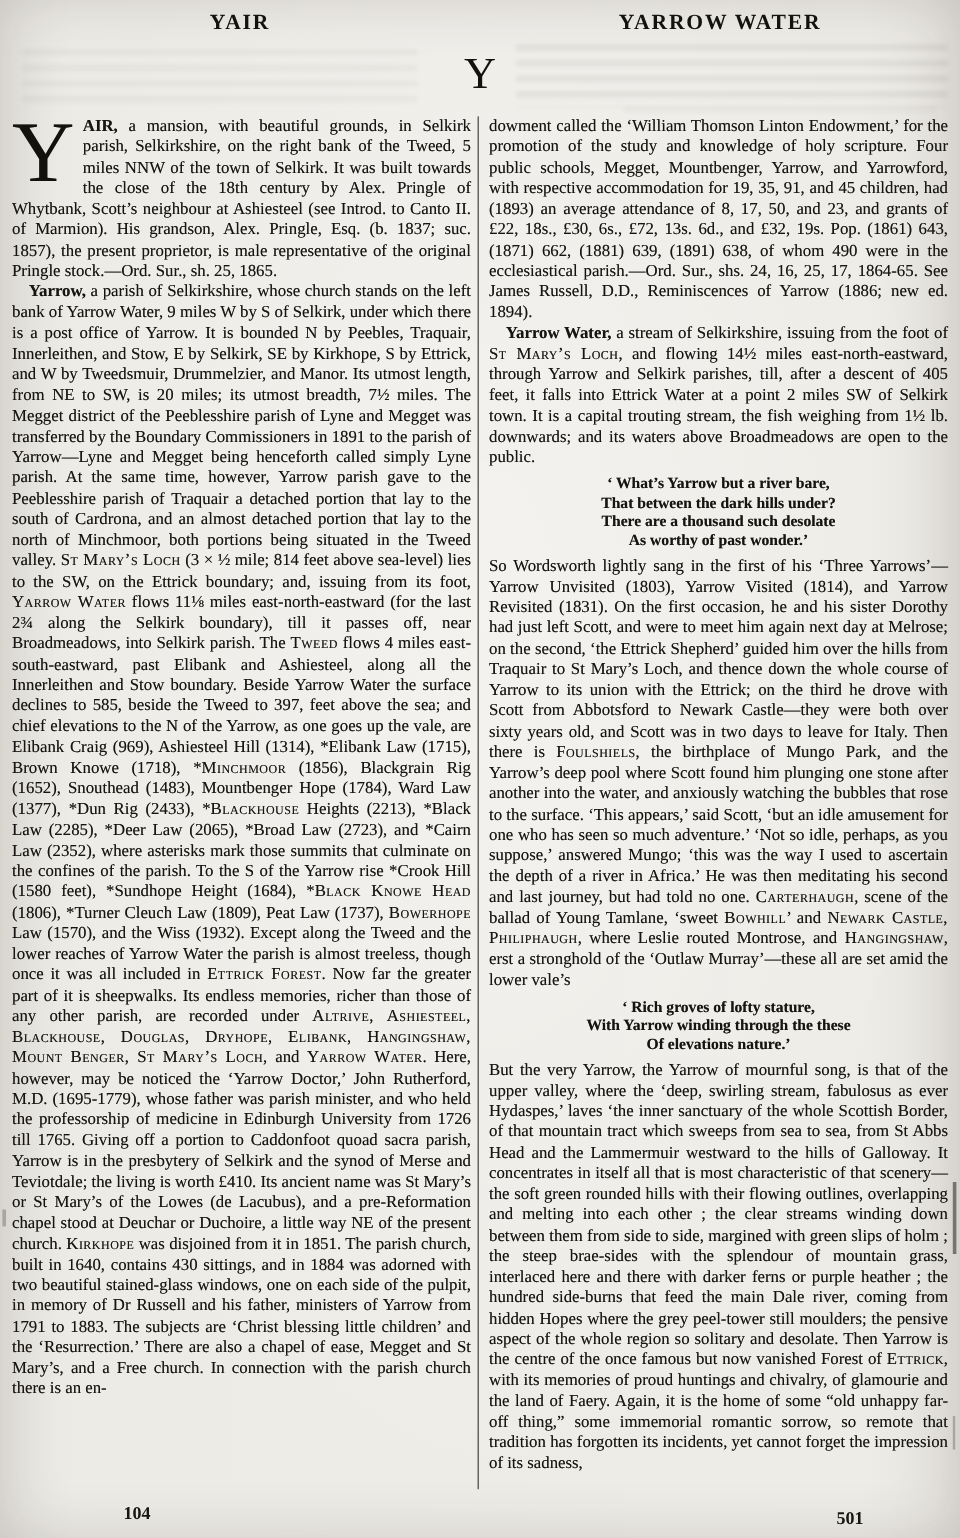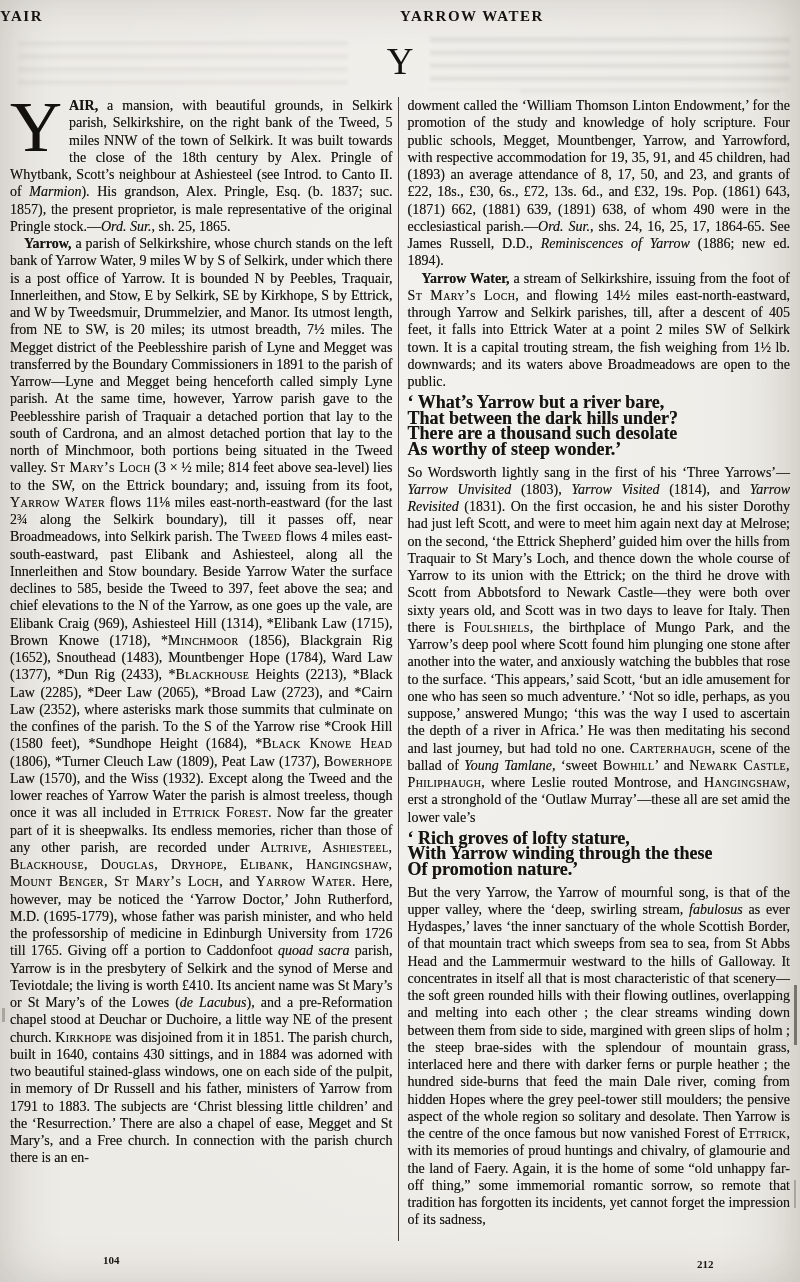--- a/index.html
+++ b/index.html
@@ -16,22 +16,22 @@
     background:
       radial-gradient(ellipse at 50% 40%, rgba(255,255,255,0.35), rgba(0,0,0,0) 70%),
       linear-gradient(90deg, #e6e4df 0%, #edebe6 8%, #eeece7 90%, #e4e2dc 100%);
   }
   
   .running-heads {
     position: absolute; top: 8px; left: 0; right: 0;
     display: flex;
   }
   .running-heads .cell {
-    width: 50%; text-align: left;
-    font-weight: bold; font-size: 15px; letter-spacing: 1.5px;
+    width: 50%; text-align: center;
+    font-weight: bold; font-size: 18px; letter-spacing: 1.5px;
     color: #14120e;
   }
   
   .section-letter {
     position: absolute; top: 42px; left: 0; right: 0;
     text-align: center;
     font-size: 37px; line-height: 40px;
     color: #14120e;
   }
   
@@ -48,43 +48,43 @@
   }
   .col-left  { margin-right: 6px; }
   .col-right { margin-left: 9px; }
   .col-divider {
     position: absolute; left: 388px; top: 0; bottom: -12px;
     width: 1px; background: #46423c;
   }
   .para { margin: 0; }
   .para.indent { text-indent: 14px; }
   .seg-b  { font-weight: bold; }
-  .seg-i  { font-style: italic; }
+  .seg-i  { }
   .seg-sc { font-variant: small-caps; letter-spacing: 0.4px; }
   .dropcap {
     float: left;
     font-size: 72px;
     line-height: 60px;
     height: 66px;
     padding: 0 7px 0 0;
     font-weight: normal;
     color: #14120e;
   }
   .verse {
-    text-align: left;
+    text-align: center;
     font-weight: bold;
-    font-size: 18px;
+    font-size: 13px;
     line-height: 15.6px;
     margin: 5px 0 6px 0;
     text-indent: 0;
   }
   
   .page-number {
     position: absolute;
-    font-weight: bold; font-size: 11px;
+    font-weight: bold; font-size: 15px;
   }
   .page-number.left  { top: 1254px; left: 103px; }
   .page-number.right { top: 1258px; left: 697px; }
   
   .ghost {
     position: absolute;
     opacity: 0.16;
     filter: blur(1.6px);
     background: repeating-linear-gradient(
       180deg,
@@ -131,33 +131,33 @@
         <p class="para indent"><span class="seg-b">Yarrow,</span><span class="seg-n"> a parish of Selkirkshire, whose church stands on the left bank of Yarrow Water, 9 miles W by S of Selkirk, under which there is a post office of Yarrow.  It is bounded N by Peebles, Traquair, Innerleithen, and Stow, E by Selkirk, SE by Kirkhope, S by Ettrick, and W by Tweedsmuir, Drummelzier, and Manor.  Its utmost length, from NE to SW, is 20 miles; its utmost breadth, 7½ miles.  The Megget district of the Peeblesshire parish of Lyne and Megget was transferred by the Boundary Commissioners in 1891 to the parish of Yarrow—Lyne and Megget being henceforth called simply Lyne parish.  At the same time, however, Yarrow parish gave to the Peeblesshire parish of Traquair a detached portion that lay to the south of Cardrona, and an almost detached portion that lay to the north of Minchmoor, both portions being situated in the Tweed valley.  </span><span class="seg-sc">St Mary’s Loch</span><span class="seg-n"> (3 × ½ mile; 814 feet above sea-level) lies to the SW, on the Ettrick boundary; and, issuing from its foot, </span><span class="seg-sc">Yarrow Water</span><span class="seg-n"> flows 11⅛ miles east-north-eastward (for the last 2¾ along the Selkirk boundary), till it passes off, near Broadmeadows, into Selkirk parish.  The </span><span class="seg-sc">Tweed</span><span class="seg-n"> flows 4 miles east-south-eastward, past Elibank and Ashiesteel, along all the Innerleithen and Stow boundary.  Beside Yarrow Water the surface declines to 585, beside the Tweed to 397, feet above the sea; and chief elevations to the N of the Yarrow, as one goes up the vale, are Elibank Craig (969), Ashiesteel Hill (1314), *Elibank Law (1715), Brown Knowe (1718), *</span><span class="seg-sc">Minchmoor</span><span class="seg-n"> (1856), Blackgrain Rig (1652), Snouthead (1483), Mountbenger Hope (1784), Ward Law (1377), *Dun Rig (2433), *</span><span class="seg-sc">Blackhouse</span><span class="seg-n"> Heights (2213), *Black Law (2285), *Deer Law (2065), *Broad Law (2723), and *Cairn Law (2352), where asterisks mark those summits that culminate on the confines of the parish.  To the S of the Yarrow rise *Crook Hill (1580 feet), *Sundhope Height (1684), *</span><span class="seg-sc">Black Knowe Head</span><span class="seg-n"> (1806), *Turner Cleuch Law (1809), Peat Law (1737), </span><span class="seg-sc">Bowerhope</span><span class="seg-n"> Law (1570), and the Wiss (1932).  Except along the Tweed and the lower reaches of Yarrow Water the parish is almost treeless, though once it was all included in </span><span class="seg-sc">Ettrick Forest</span><span class="seg-n">.  Now far the greater part of it is sheepwalks.  Its endless memories, richer than those of any other parish, are recorded under </span><span class="seg-sc">Altrive, Ashiesteel, Blackhouse, Douglas, Dryhope, Elibank, Hangingshaw, Mount Benger, St Mary’s Loch,</span><span class="seg-n"> and </span><span class="seg-sc">Yarrow Water</span><span class="seg-n">.  Here, however, may be noticed the ‘Yarrow Doctor,’ John Rutherford, M.D. (1695-1779), whose father was parish minister, and who held the professorship of medicine in Edinburgh University from 1726 till 1765.  Giving off a portion to Caddonfoot </span><span class="seg-i">quoad sacra</span><span class="seg-n"> parish, Yarrow is in the presbytery of Selkirk and the synod of Merse and Teviotdale; the living is worth £410.  Its ancient name was St Mary’s or St Mary’s of the Lowes (</span><span class="seg-i">de Lacubus</span><span class="seg-n">), and a pre-Reformation chapel stood at Deuchar or Duchoire, a little way NE of the present church.  </span><span class="seg-sc">Kirkhope</span><span class="seg-n"> was disjoined from it in 1851.  The parish church, built in 1640, contains 430 sittings, and in 1884 was adorned with two beautiful stained-glass windows, one on each side of the pulpit, in memory of Dr Russell and his father, ministers of Yarrow from 1791 to 1883.  The subjects are ‘Christ blessing little children’ and the ‘Resurrection.’  There are also a chapel of ease, Megget and St Mary’s, and a Free church.  In connection with the parish church there is an en-</span></p>
       </div>
     <div class="col-divider"></div>
     <div class="col col-right">
         <p class="para"><span class="seg-n">dowment called the ‘William Thomson Linton Endowment,’ for the promotion of the study and knowledge of holy scripture.  Four public schools, Megget, Mountbenger, Yarrow, and Yarrowford, with respective accommodation for 19, 35, 91, and 45 children, had (1893) an average attendance of 8, 17, 50, and 23, and grants of £22, 18s., £30, 6s., £72, 13s. 6d., and £32, 19s.  Pop. (1861) 643, (1871) 662, (1881) 639, (1891) 638, of whom 490 were in the ecclesiastical parish.—</span><span class="seg-i">Ord. Sur.</span><span class="seg-n">, shs. 24, 16, 25, 17, 1864-65.  See James Russell, D.D., </span><span class="seg-i">Reminiscences of Yarrow</span><span class="seg-n"> (1886; new ed. 1894).</span></p>
         <p class="para indent"><span class="seg-b">Yarrow Water,</span><span class="seg-n"> a stream of Selkirkshire, issuing from the foot of </span><span class="seg-sc">St Mary’s Loch</span><span class="seg-n">, and flowing 14½ miles east-north-eastward, through Yarrow and Selkirk parishes, till, after a descent of 405 feet, it falls into Ettrick Water at a point 2 miles SW of Selkirk town.  It is a capital trouting stream, the fish weighing from 1½ lb. downwards; and its waters above Broadmeadows are open to the public.</span></p>
         <div class="verse">
           <div class="verse-line">‘ What’s Yarrow but a river bare,</div>
           <div class="verse-line">That between the dark hills under?</div>
           <div class="verse-line">There are a thousand such desolate</div>
-          <div class="verse-line">As worthy of steep wonder.’</div>
+          <div class="verse-line">As worthy of past wonder.’</div>
         </div>
         <p class="para"><span class="seg-n">So Wordsworth lightly sang in the first of his ‘Three Yarrows’—</span><span class="seg-i">Yarrow Unvisited</span><span class="seg-n"> (1803), </span><span class="seg-i">Yarrow Visited</span><span class="seg-n"> (1814), and </span><span class="seg-i">Yarrow Revisited</span><span class="seg-n"> (1831).  On the first occasion, he and his sister Dorothy had just left Scott, and were to meet him again next day at Melrose; on the second, ‘the Ettrick Shepherd’ guided him over the hills from Traquair to St Mary’s Loch, and thence down the whole course of Yarrow to its union with the Ettrick; on the third he drove with Scott from Abbotsford to Newark Castle—they were both over sixty years old, and Scott was in two days to leave for Italy.  Then there is </span><span class="seg-sc">Foulshiels</span><span class="seg-n">, the birthplace of Mungo Park, and the Yarrow’s deep pool where Scott found him plunging one stone after another into the water, and anxiously watching the bubbles that rose to the surface.  ‘This appears,’ said Scott, ‘but an idle amusement for one who has seen so much adventure.’  ‘Not so idle, perhaps, as you suppose,’ answered Mungo; ‘this was the way I used to ascertain the depth of a river in Africa.’  He was then meditating his second and last journey, but had told no one.  </span><span class="seg-sc">Carterhaugh</span><span class="seg-n">, scene of the ballad of </span><span class="seg-i">Young Tamlane</span><span class="seg-n">, ‘sweet </span><span class="seg-sc">Bowhill</span><span class="seg-n">’ and </span><span class="seg-sc">Newark Castle, Philiphaugh</span><span class="seg-n">, where Leslie routed Montrose, and </span><span class="seg-sc">Hangingshaw</span><span class="seg-n">, erst a stronghold of the ‘Outlaw Murray’—these all are set amid the lower vale’s</span></p>
         <div class="verse">
           <div class="verse-line">‘ Rich groves of lofty stature,</div>
           <div class="verse-line">With Yarrow winding through the these</div>
-          <div class="verse-line">Of promotion nature.’</div>
+          <div class="verse-line">Of elevations nature.’</div>
         </div>
         <p class="para"><span class="seg-n">But the very Yarrow, the Yarrow of mournful song, is that of the upper valley, where the ‘deep, swirling stream, </span><span class="seg-i">fabulosus</span><span class="seg-n"> as ever Hydaspes,’ laves ‘the inner sanctuary of the whole Scottish Border, of that mountain tract which sweeps from sea to sea, from St Abbs Head and the Lammermuir westward to the hills of Galloway.  It concentrates in itself all that is most characteristic of that scenery—the soft green rounded hills with their flowing outlines, overlapping and melting into each other ; the clear streams winding down between them from side to side, margined with green slips of holm ; the steep brae-sides with the splendour of mountain grass, interlaced here and there with darker ferns or purple heather ; the hundred side-burns that feed the main Dale river, coming from hidden Hopes where the grey peel-tower still moulders; the pensive aspect of the whole region so solitary and desolate.  Then Yarrow is the centre of the once famous but now vanished Forest of </span><span class="seg-sc">Ettrick</span><span class="seg-n">, with its memories of proud huntings and chivalry, of glamourie and the land of Faery.  Again, it is the home of some “old unhappy far-off thing,” some immemorial romantic sorrow, so remote that tradition has forgotten its incidents, yet cannot forget the impression of its sadness,</span></p>
       </div>
   </div>
 
   <div class="page-number left">104</div>
-  <div class="page-number right">212</div>
+  <div class="page-number right">501</div>
 
   <div class="edge-mark m1"></div>
   <div class="edge-mark m2"></div>
   <div class="edge-mark m3"></div>
   <div class="vignette"></div>
 
 </div>
 
 </body></html>

